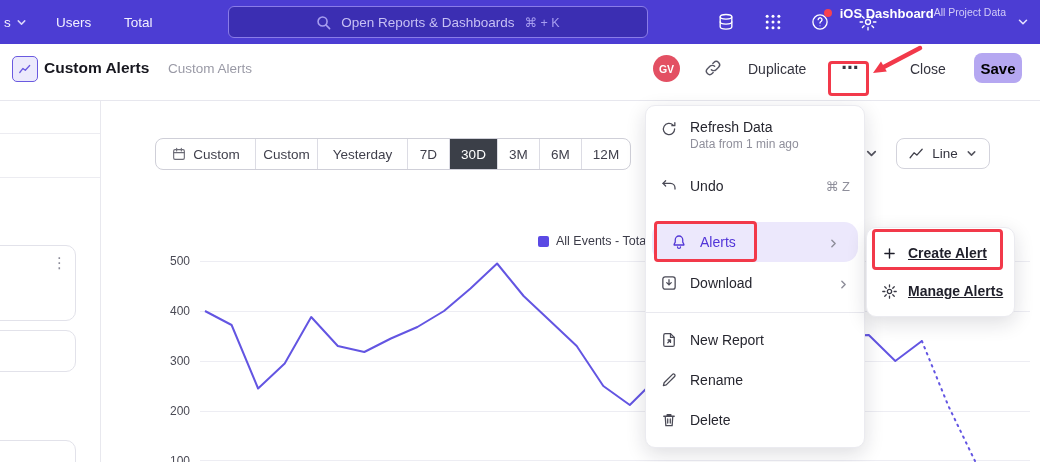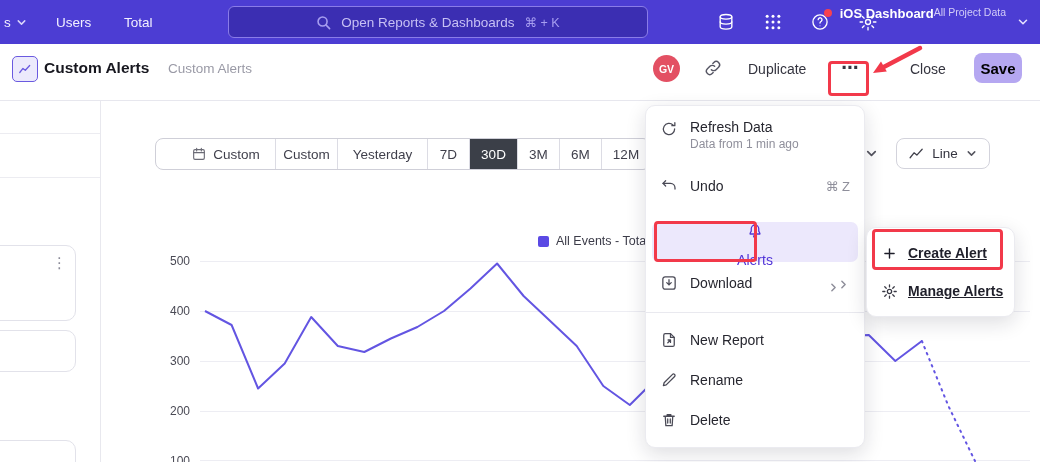--- a/index.html
+++ b/index.html
@@ -36,21 +36,21 @@
   .h-close{position:absolute;left:910px;top:13px;font-size:14px;color:#34343f;line-height:24px;cursor:pointer;}
   .h-save{position:absolute;left:974px;top:9px;width:48px;height:30px;background:#b5a7f1;color:#000000;border:none;
           border-radius:8px;font-size:15px;font-weight:600;font-family:inherit;cursor:pointer;}
   
   .sidebar{position:absolute;left:0;top:100px;width:100px;bottom:0;background:#fff;border-right:1px solid #e8e8ee;z-index:3;}
   .sb-line{position:absolute;left:0;width:100px;height:1px;background:#ececf1;}
   .sb-card{position:absolute;left:-20px;width:96px;background:#fff;border:1px solid #e2e2ea;border-radius:10px;box-sizing:border-box;cursor:pointer;}
   .kebab{position:absolute;right:8px;top:8px;font-size:15px;color:#8b8b98;cursor:pointer;}
   
   .seggroup{position:absolute;left:155px;top:138px;height:32px;display:flex;border:1px solid #cfcfd8;border-radius:8px;
-            overflow:hidden;background:#fff;z-index:5;box-sizing:border-box;padding-left:20px;}
+            overflow:hidden;background:#fff;z-index:5;box-sizing:border-box;}
   .seg{display:flex;align-items:center;justify-content:center;gap:6px;font-size:13.5px;color:#3f3f4b;
        border-right:1px solid #dcdce4;cursor:pointer;box-sizing:border-box;}
   .seg:last-child{border-right:none;}
   .seg.sel{background:#3b3f48;color:#fff;}
   .seg .cal{width:16px;height:16px;color:#6b6b76;}
   .compare{position:absolute;left:155px;top:178px;width:97px;height:31px;border:1px solid #d3d3dc;border-radius:8px;
            background:#fff;display:flex;align-items:center;justify-content:center;gap:7px;font-size:13.5px;color:#34343f;
            z-index:5;box-sizing:border-box;cursor:pointer;}
   .linebtn{position:absolute;left:896px;top:138px;width:94px;height:31px;border:1px solid #d3d3dc;border-radius:8px;
            background:#fff;display:flex;align-items:center;justify-content:center;gap:7px;font-size:13.5px;color:#34343f;
@@ -69,21 +69,21 @@
   .mi{position:absolute;left:0;right:0;height:40px;display:flex;align-items:center;padding:0 14px;gap:12px;
       box-sizing:border-box;cursor:pointer;}
   .mi .mic{width:18px;height:18px;color:#4a4a56;flex:none;}
   .milabel{font-size:14px;color:#26262f;white-space:nowrap;}
   .misub{font-size:12px;color:#8f8f9b;}
   .mishortcut{margin-left:auto;font-size:13px;color:#8f8f9b;}
   .michev{margin-left:auto;width:13px;height:13px;color:#8e8e9a;flex:none;}
   .mi.two{height:52px;top:4px;align-items:flex-start;padding-top:9px;}
   .mi.two .mic{margin-top:1px;}
   .mi-text{display:flex;flex-direction:column;gap:2px;}
-  .mi.hl{left:6px;right:6px;background:#ece8fc;border-radius:7px;padding:0 18px;flex-direction:column;}
+  .mi.hl{left:6px;right:6px;background:#ece8fc;border-radius:14px;padding:0 18px;}
   .mi.hl .mic{color:#5236d6;}
   .mi.hl .milabel{color:#5134d8;font-weight:500;}
   .mdiv{position:absolute;left:0;right:0;top:206px;height:1px;background:#e9e9ef;}
   
   .submenu{position:absolute;left:866px;top:227px;width:147px;height:88px;background:#fff;border:1px solid #ebebf0;
            border-radius:10px;box-shadow:0 6px 20px rgba(20,20,40,.14);z-index:35;}
   .smi{position:absolute;left:0;right:0;height:38px;display:flex;align-items:center;padding:0 14px;gap:10px;
        box-sizing:border-box;cursor:pointer;}
   .smi .mic{width:17px;height:17px;flex:none;}
   .smi .smlabel{font-size:14px;font-weight:600;color:#1f1f2a;white-space:nowrap;text-decoration:underline;}

